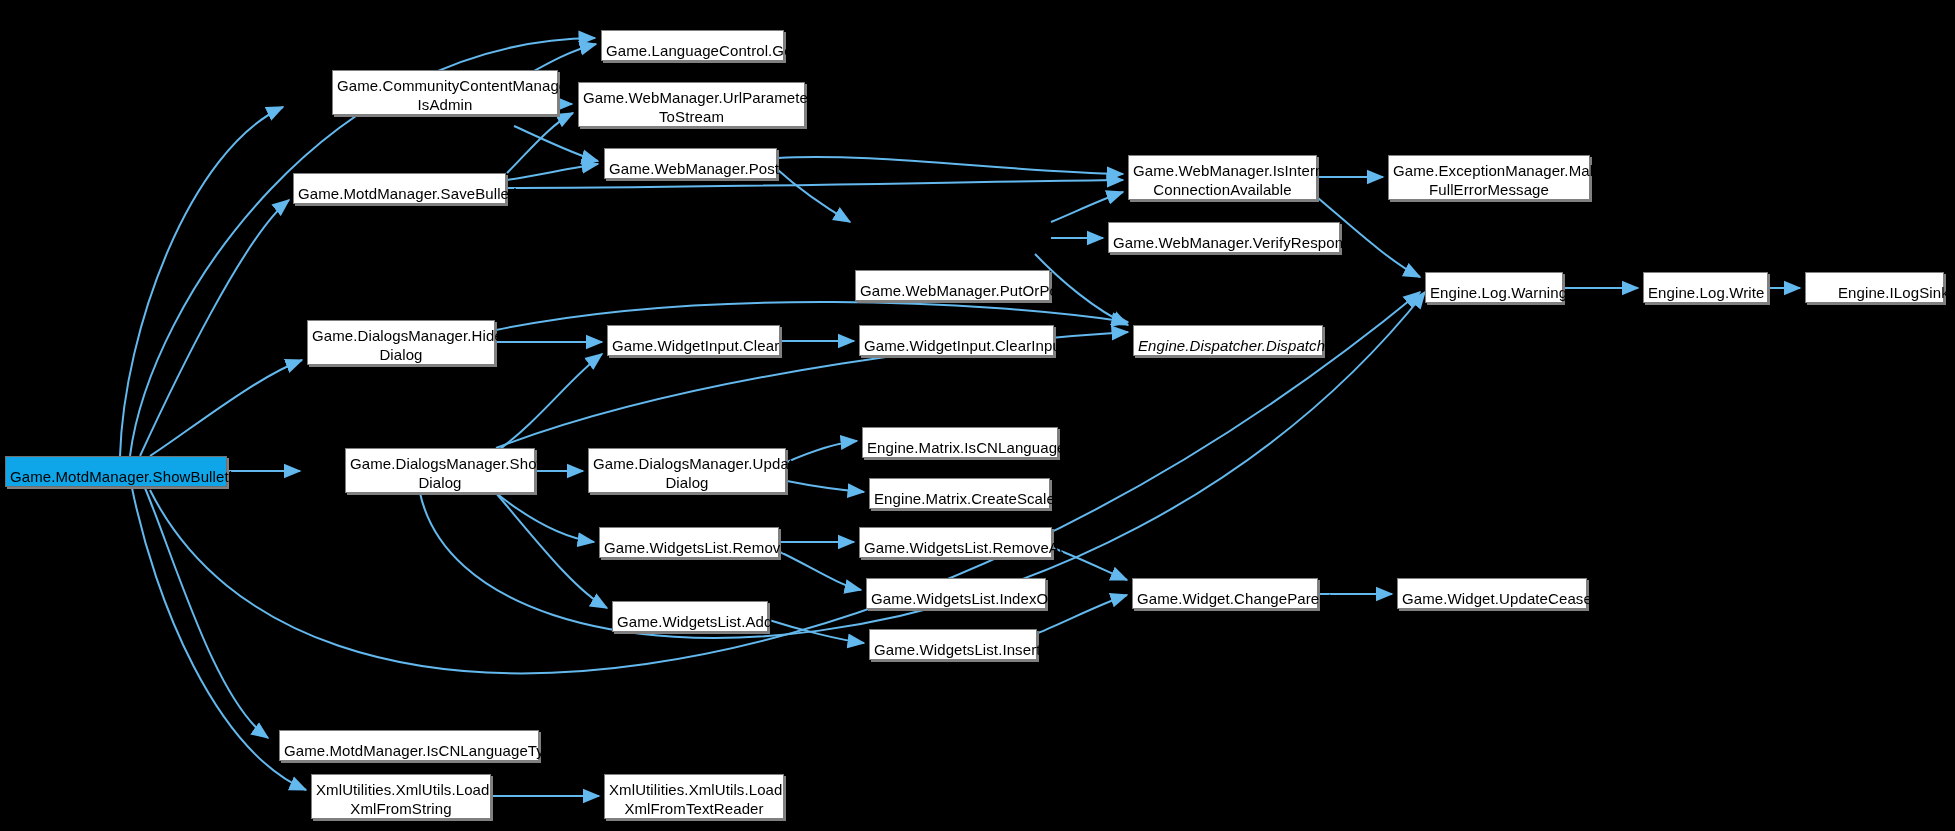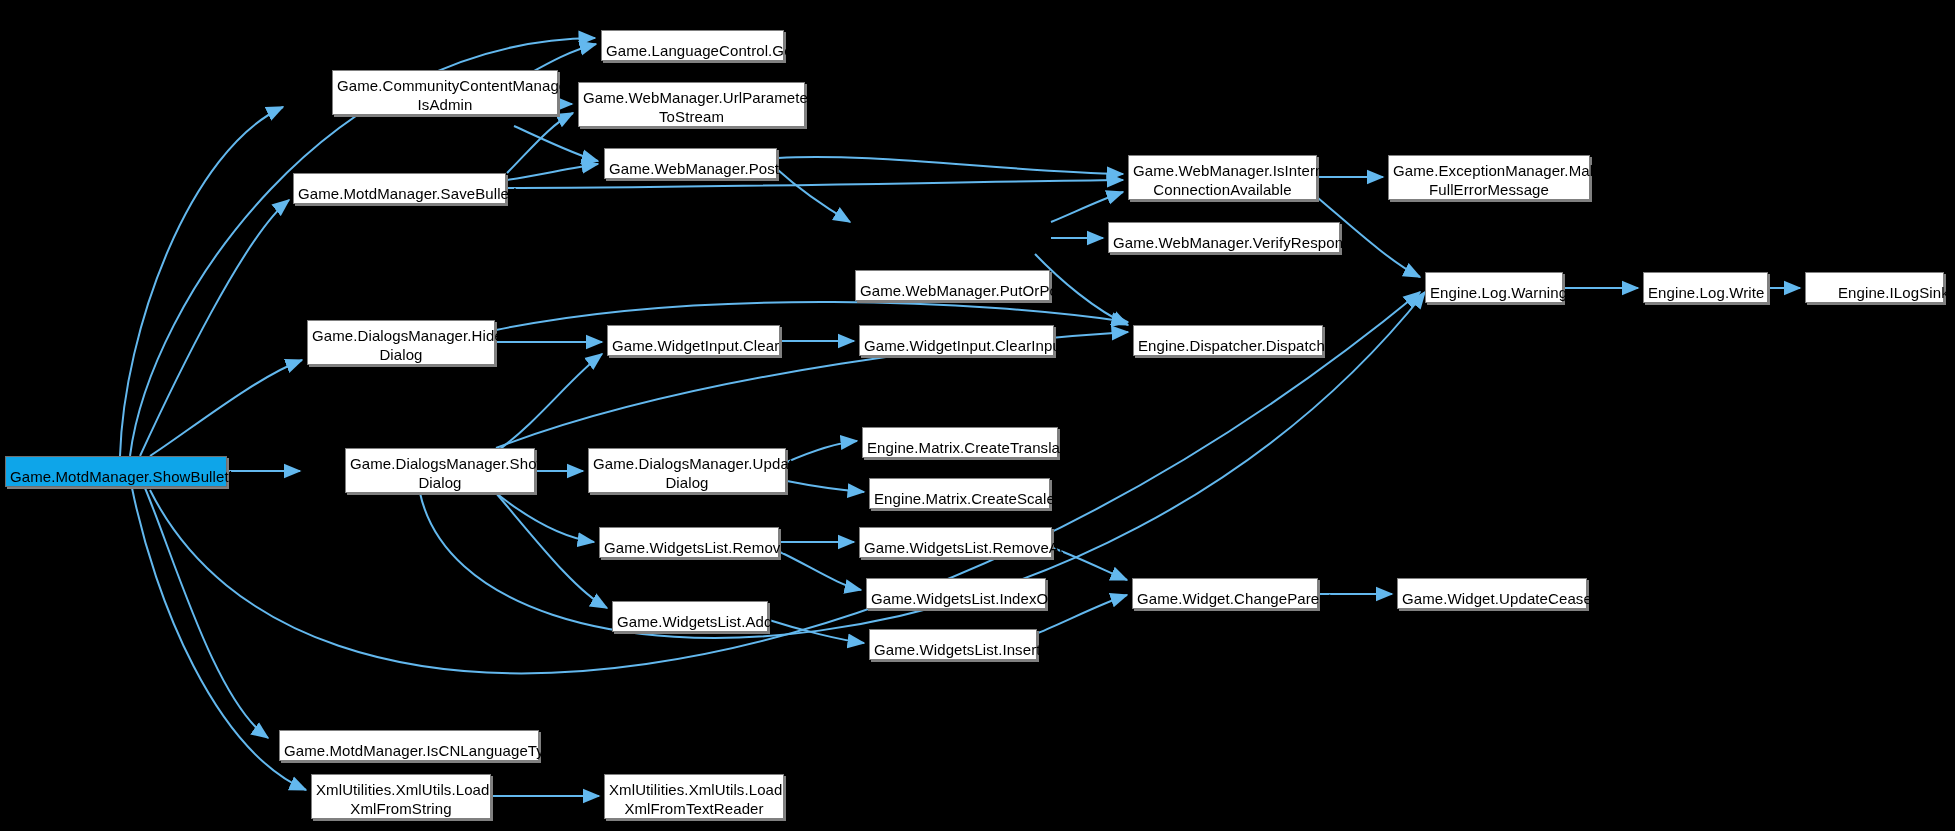--- a/index.html
+++ b/index.html
@@ -120,26 +120,26 @@
       <div class="node" style="left: 1108px; top: 222px; width: 232px; height: 31px;"><span class="lbl">Game.WebManager.VerifyResponse</span></div>
       <div class="node" style="left: 1388px; top: 155px; width: 202px; height: 45px;"><span class="lbl">Game.ExceptionManager.Make
 FullErrorMessage</span></div>
       <div class="node" style="left: 1425px; top: 272px; width: 138px; height: 31px;"><span class="lbl">Engine.Log.Warning</span></div>
       <div class="node" style="left: 1643px; top: 272px; width: 125px; height: 31px;"><span class="lbl">Engine.Log.Write</span></div>
       <div class="node" style="left: 1805px; top: 272px; width: 139px; height: 31px; padding-left: 32px;"><span class="lbl">Engine.ILogSink.Log</span></div>
       <div class="node" style="left: 307px; top: 320px; width: 188px; height: 45px;"><span class="lbl">Game.DialogsManager.Hide
 Dialog</span></div>
       <div class="node" style="left: 607px; top: 325px; width: 173px; height: 31px;"><span class="lbl">Game.WidgetInput.Clear</span></div>
       <div class="node" style="left: 859px; top: 325px; width: 195px; height: 31px;"><span class="lbl">Game.WidgetInput.ClearInput</span></div>
-      <div class="node" style="left: 1133px; top: 325px; width: 190px; height: 31px;"><span class="lbl">Engine.Dispatcher.Dispatch</span></div>
+      <div class="node" style="left: 1133px; top: 325px; width: 190px; height: 31px; font-style: italic;"><span class="lbl">Engine.Dispatcher.Dispatch</span></div>
       <div class="node" style="left: 305px; top: 448px; width: 190px; height: 45px; margin-left: 40px;"><span class="lbl">Game.DialogsManager.Show
 Dialog</span></div>
       <div class="node" style="left: 588px; top: 448px; width: 198px; height: 45px;"><span class="lbl">Game.DialogsManager.Update
 Dialog</span></div>
-      <div class="node" style="left: 862px; top: 427px; width: 196px; height: 31px;"><span class="lbl">Engine.Matrix.CreateTranslation</span></div>
+      <div class="node" style="left: 862px; top: 427px; width: 196px; height: 31px;"><span class="lbl">Engine.Matrix.IsCNLanguageType</span></div>
       <div class="node" style="left: 869px; top: 478px; width: 181px; height: 31px;"><span class="lbl">Engine.Matrix.CreateScale</span></div>
       <div class="node" style="left: 599px; top: 527px; width: 180px; height: 31px;"><span class="lbl">Game.WidgetsList.Remove</span></div>
       <div class="node" style="left: 859px; top: 527px; width: 193px; height: 31px;"><span class="lbl">Game.WidgetsList.RemoveAt</span></div>
       <div class="node" style="left: 866px; top: 578px; width: 180px; height: 31px;"><span class="lbl">Game.WidgetsList.IndexOf</span></div>
       <div class="node" style="left: 612px; top: 601px; width: 156px; height: 31px;"><span class="lbl">Game.WidgetsList.Add</span></div>
       <div class="node" style="left: 869px; top: 629px; width: 168px; height: 31px;"><span class="lbl">Game.WidgetsList.Insert</span></div>
       <div class="node" style="left: 1132px; top: 578px; width: 186px; height: 31px;"><span class="lbl">Game.Widget.ChangeParent</span></div>
       <div class="node" style="left: 1397px; top: 578px; width: 190px; height: 31px;"><span class="lbl">Game.Widget.UpdateCeases</span></div>
       <div class="node" style="left: 279px; top: 730px; width: 260px; height: 31px;"><span class="lbl">Game.MotdManager.IsCNLanguageType</span></div>
       <div class="node" style="left: 311px; top: 774px; width: 180px; height: 45px;"><span class="lbl">XmlUtilities.XmlUtils.Load

